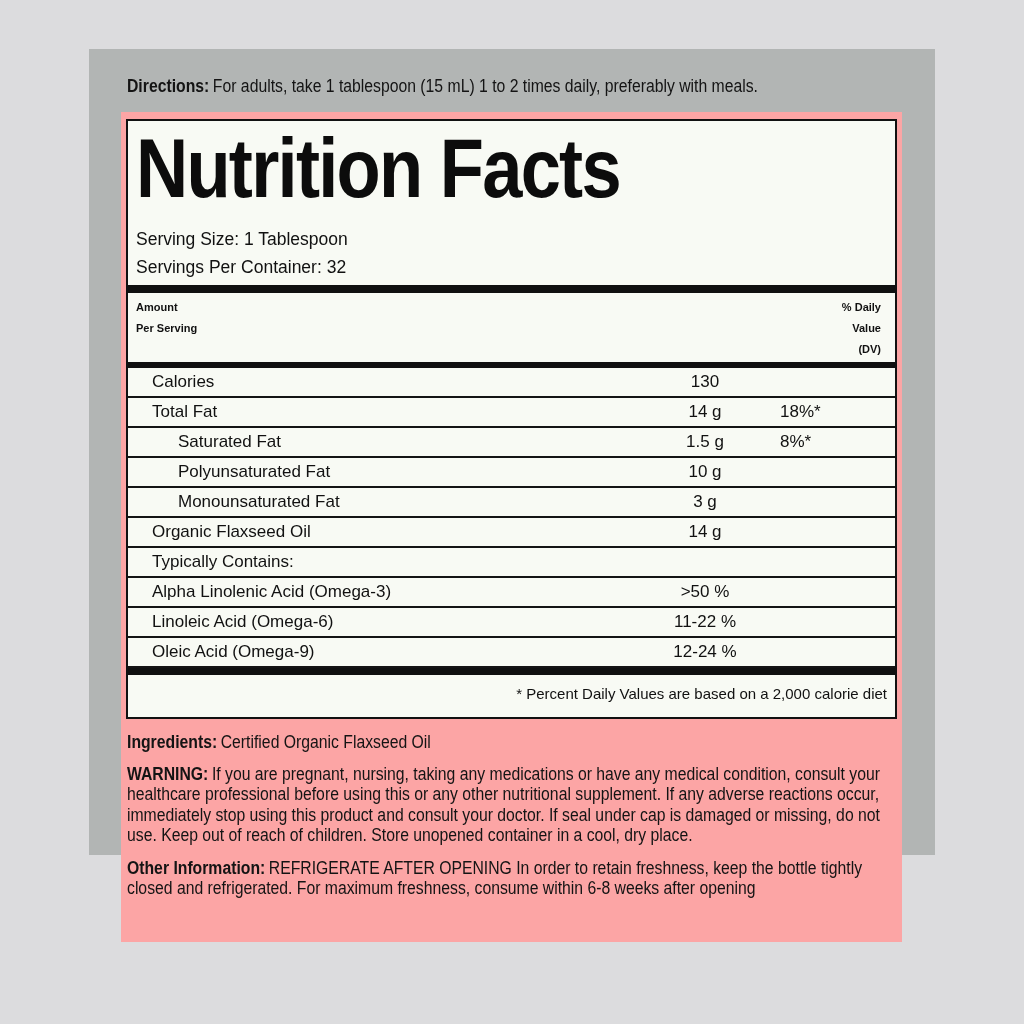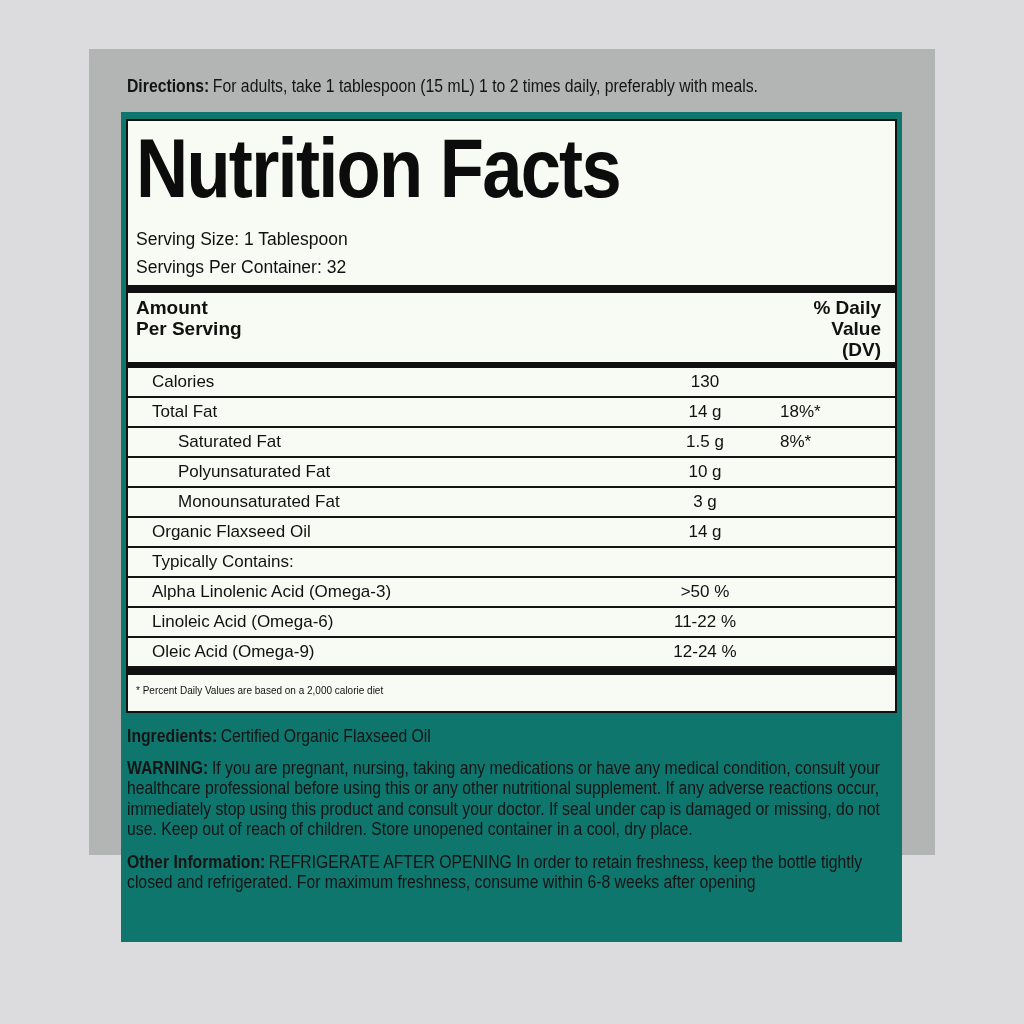--- a/index.html
+++ b/index.html
@@ -25,21 +25,21 @@
     transform-origin: 0 0;
     font-size: 17.5px;
     line-height: 22px;
     color: #141414;
   }
   .bold-lead { font-weight: bold; margin-right: 4px; }
   .card {
     position: absolute;
     left: 32px; top: 63px;
     width: 781px; height: 830px;
-    background: #0f766e;
+    background: #fca5a5;
   }
   .nfbox {
     margin: 7px 5px 0 5px;
     border: 2px solid #111;
     background: #f8faf4;
   }
   .nf-title {
     font-size: 84px;
     font-weight: bold;
     letter-spacing: -2px;
@@ -54,38 +54,39 @@
   .serving div { line-height: 28px; }
   .bar { background: #101010; margin-top: 4px; }
   .bar.b8 { height: 8px; margin-top: 4px; }
   .bar.b6 { height: 6px; margin-top: 0; }
   .bar.b7 { height: 7px; margin-top: 0; }
   .nf-header {
     display: flex;
     justify-content: space-between;
     padding: 4px 14px 2px 8px;
   }
-  .nf-header .col { font-weight: bold; font-size: 19px; line-height: 21px; }
+  .nf-header .col { font-weight: bold; font-size: 11px; line-height: 21px; }
   .nf-header .col.right { text-align: right; }
   .nf-row {
     display: flex;
     align-items: center;
     min-height: 30px;
     padding: 0 15px 0 24px;
     border-bottom: 2px solid #141414;
     font-size: 17px;
   }
   .nf-row:last-of-type { border-bottom: none; }
   .nf-row .n { flex: 1; }
   .nf-row.indent .n { padding-left: 26px; }
   .nf-row .a { width: 150px; text-align: center; }
   .nf-row .d { width: 100px; text-align: left; }
   .footnote {
-    font-size: 10px;
+    font-size: 15px;
     padding: 10px 8px 15px 8px;
+    text-align: right;
   }
   .cond {
     width: 854px;
     transform: scaleX(0.90);
     transform-origin: 0 0;
     font-size: 17.5px;
     line-height: 20.5px;
     color: #141414;
   }
   .ingredients { margin: 13px 0 0 6px; }

